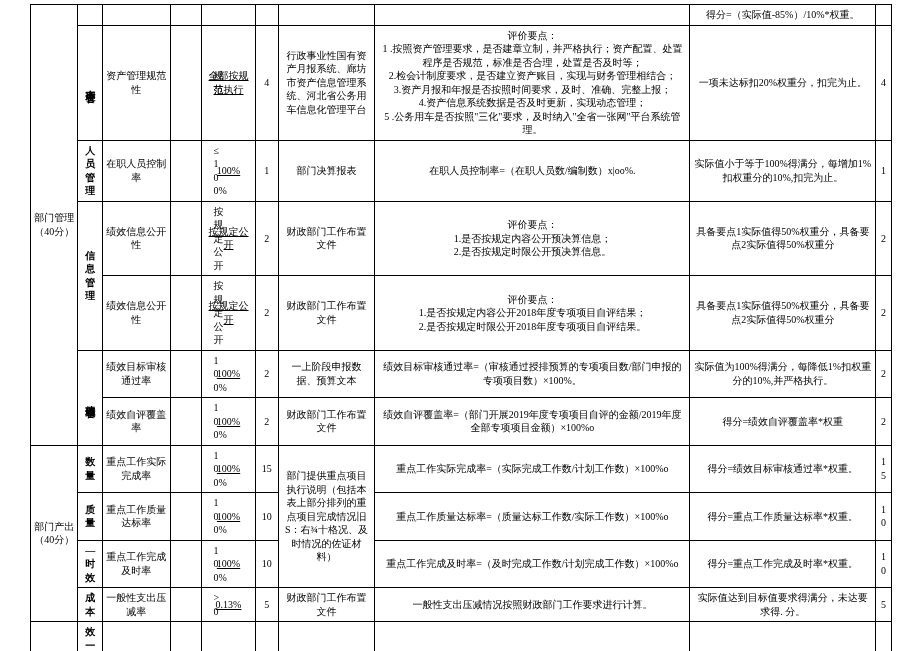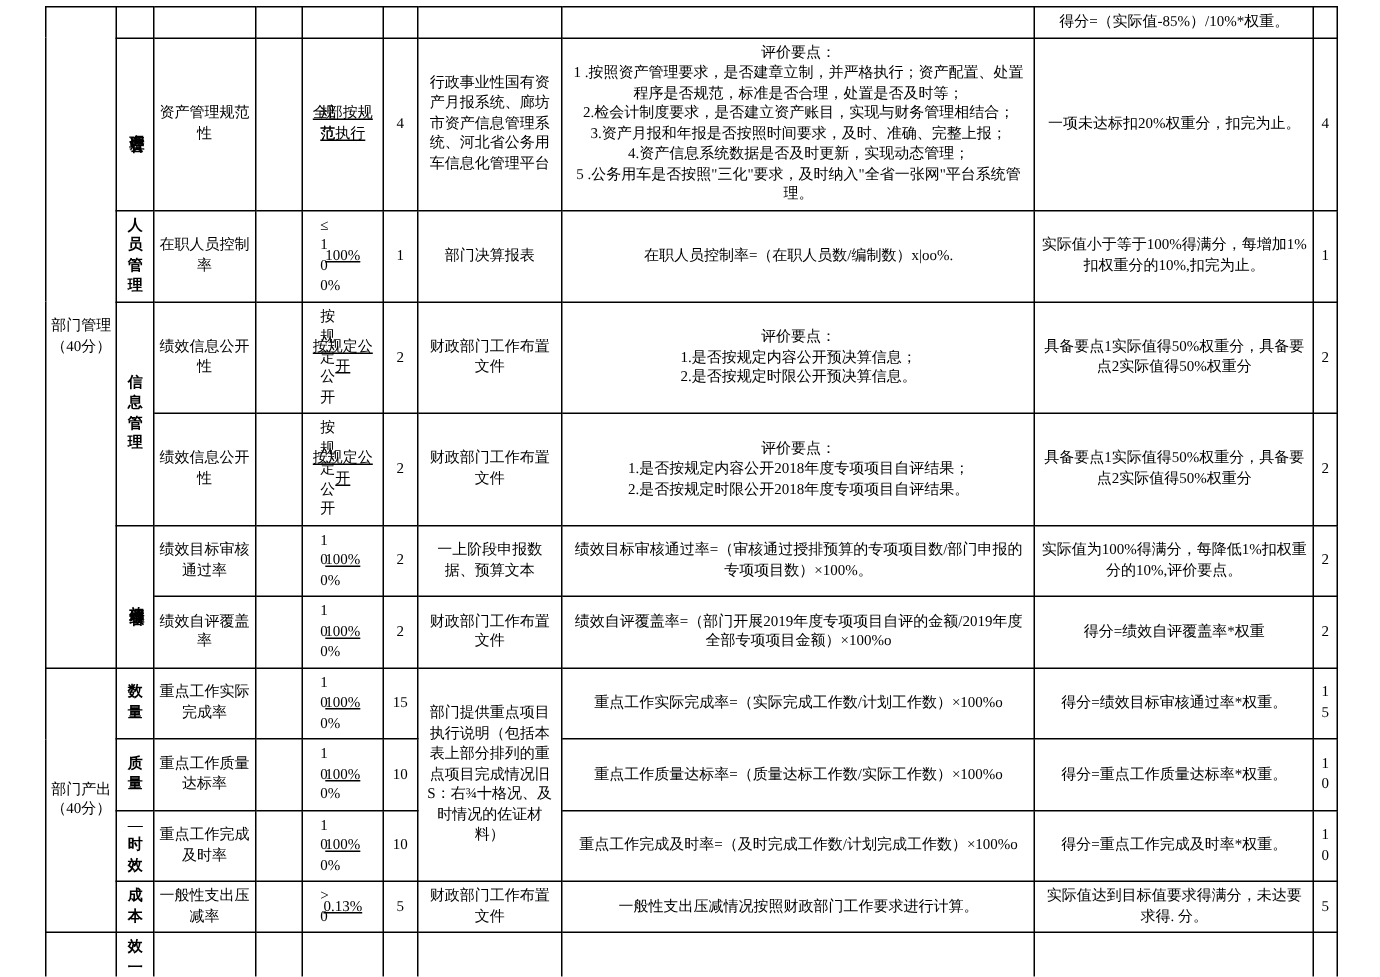--- a/index.html
+++ b/index.html
@@ -136,21 +136,21 @@
 </tr>
 
 <tr>
   <td class="c1" rowspan="2"><span class="vtext">效理绩管</span></td>
   <td class="c2 center">绩效目标审核通过率</td>
   <td class="c3 center">100%</td>
   <td class="c4 center">100%</td>
   <td class="c5 center">2</td>
   <td class="c6">一上阶段申报数据、预算文本</td>
   <td class="c7">绩效目标审核通过率=（审核通过授排预算的专项项目数/部门申报的专项项目数）×100%。</td>
-  <td class="c8">实际值为100%得满分，每降低1%扣权重分的10%,评价要点。</td>
+  <td class="c8">实际值为100%得满分，每降低1%扣权重分的10%,并严格执行。</td>
   <td class="c9">2</td>
 </tr>
 
 <tr>
   <td class="c2 center">绩效自评覆盖率</td>
   <td class="c3 center">100%</td>
   <td class="c4 center">100%</td>
   <td class="c5 center">2</td>
   <td class="c6 center">财政部门工作布置文件</td>
   <td class="c7">绩效自评覆盖率=（部门开展2019年度专项项目自评的金额/2019年度全部专项项目金额）×100%o</td>

